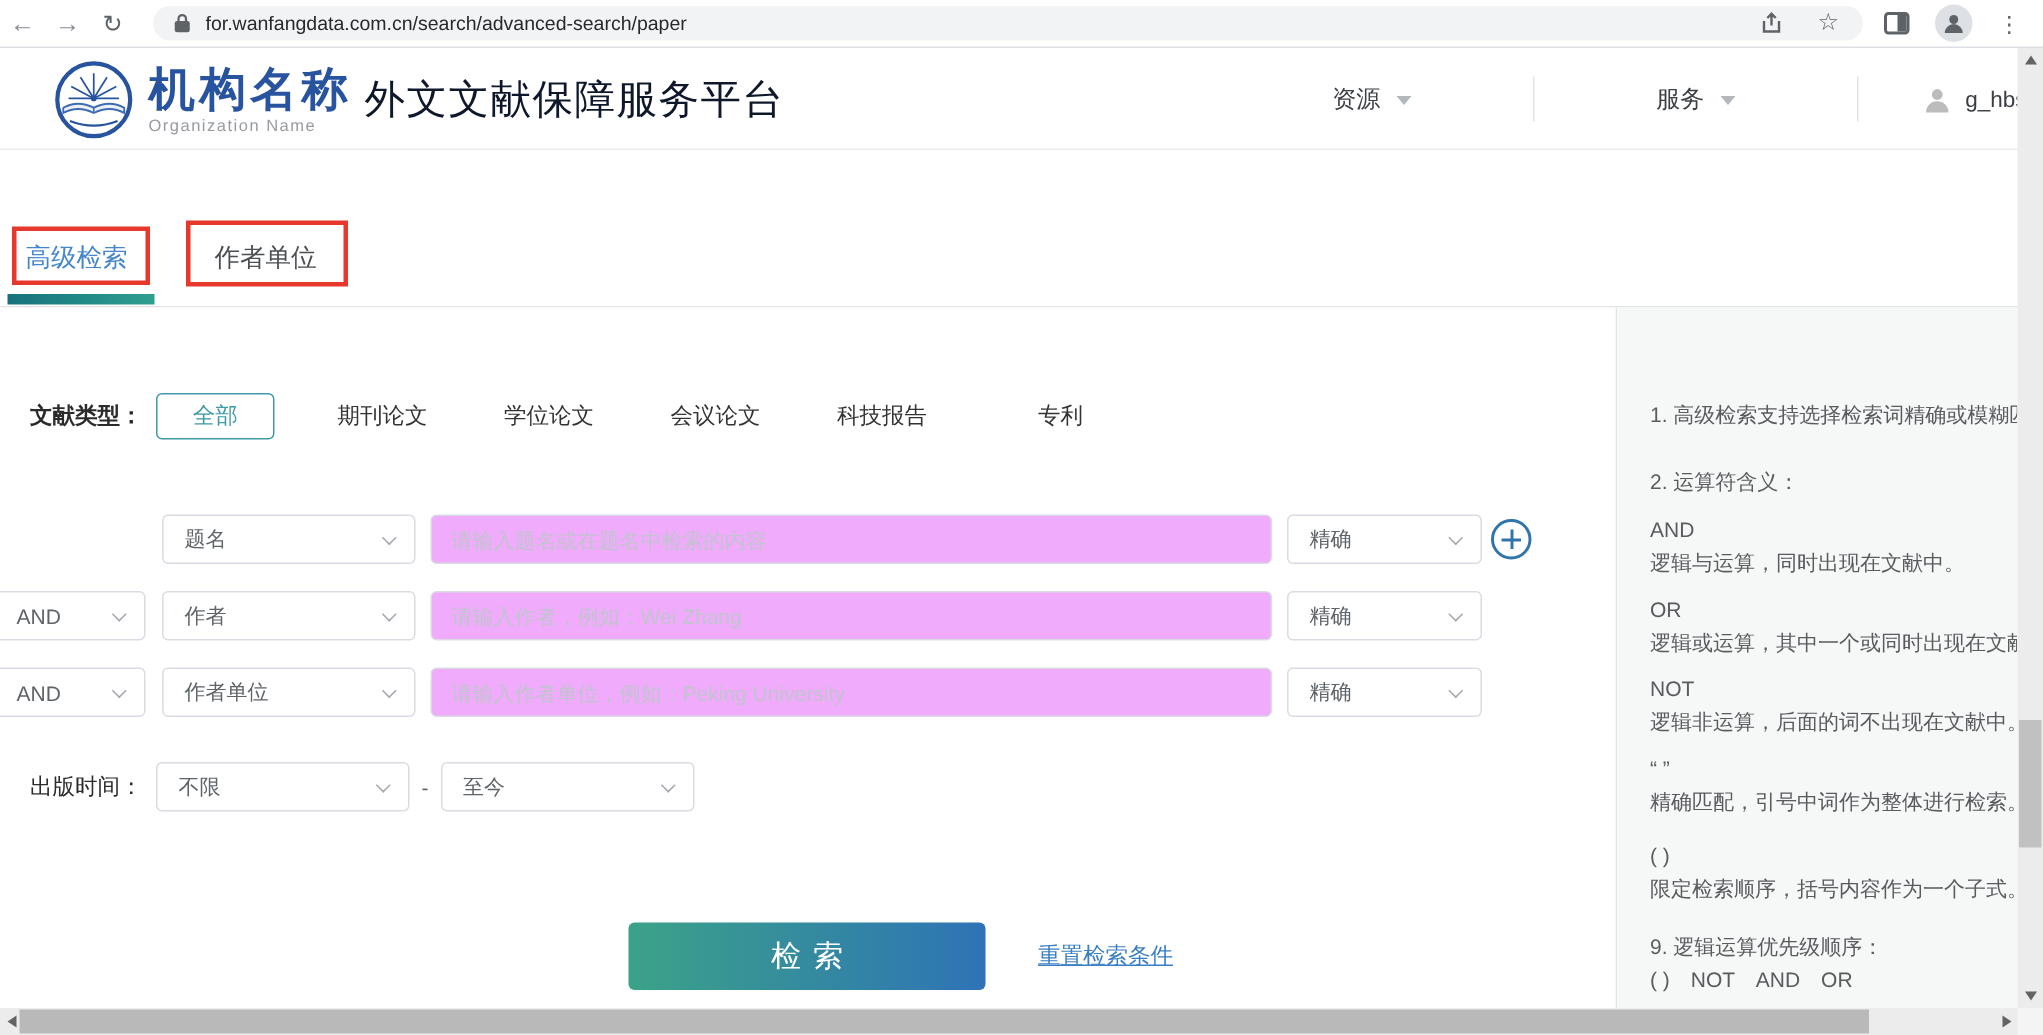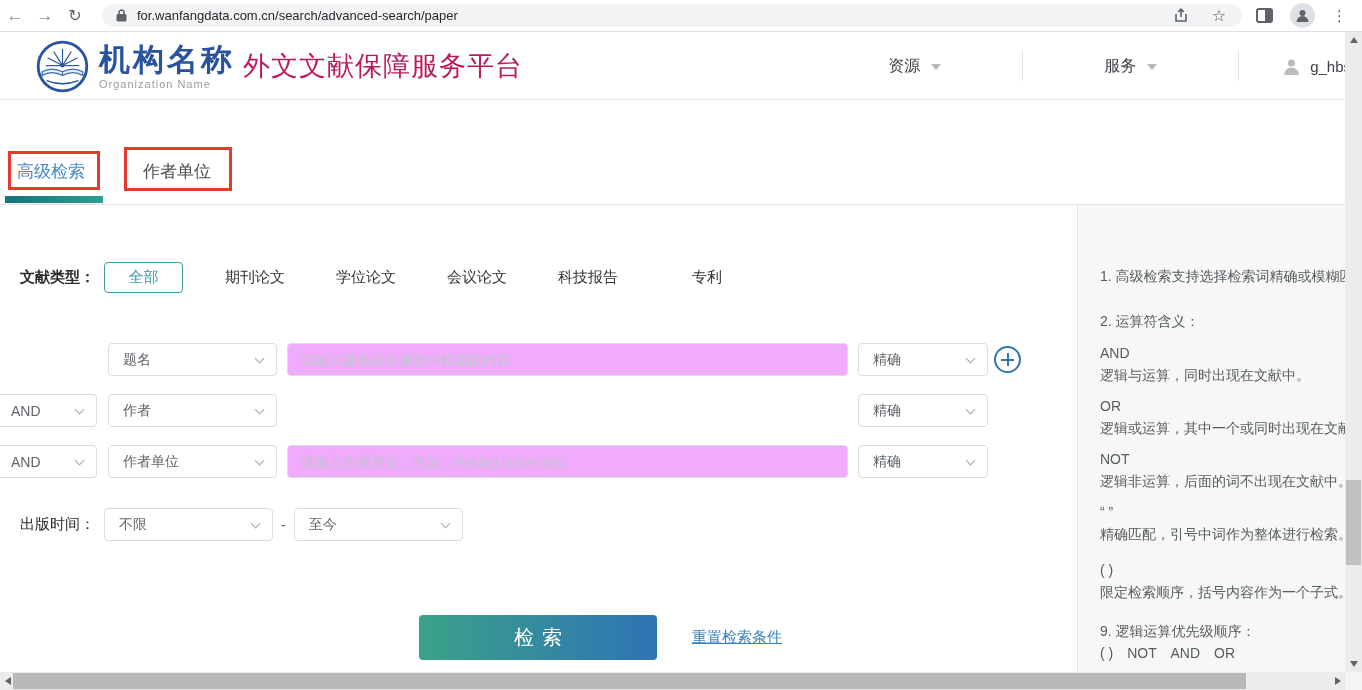--- a/index.html
+++ b/index.html
@@ -28,21 +28,21 @@
   
   .page { position:absolute; top:32px; left:0; width:1345px; height:640px; background:#fff; overflow:hidden; }
 
   
   .site-header { position:relative; width:100%; height:68px; background:#fff; border-bottom:1px solid #ececec; }
   .logo-group { position:absolute; left:36px; top:8px; display:flex; align-items:center; }
   .logo-emblem { width:53px; height:53px; }
   .org-names { margin-left:10px; }
   .org-zh { font-size:31px; font-weight:bold; color:#27539f; letter-spacing:3px; line-height:32px; }
   .org-en { font-size:11px; color:#979ba0; letter-spacing:1px; margin-top:2px; }
-  .platform-title { position:absolute; left:243px; top:16px; font-size:27px; color:#be185d; letter-spacing:1px; }
+  .platform-title { position:absolute; left:243px; top:16px; font-size:27px; color:#0f172a; letter-spacing:1px; }
   .header-right { position:absolute; right:-6px; top:0; height:68px; display:flex; align-items:center;gap:28px; }
   .hnav-item { font-size:16px; color:#3c3f44; display:flex; align-items:center; cursor:pointer; }
   .caret-down { width:0; height:0; border-left:5px solid transparent; border-right:5px solid transparent;
     border-top:6px solid #b3b6ba; margin-left:11px; margin-top:2px; }
   .hdr-divider { width:1px; height:30px; background:#e3e3e3; margin:0 53px; }
   .hdr-divider.second { margin-right:15px; }
   .user-group { display:flex; align-items:center; }
   .username { font-size:15px; color:#3a3d42; margin-left:9px; white-space:nowrap; }
 
   
@@ -247,20 +247,21 @@
 
         <div class="search-row row-1">
           <div class="sel sel-op">
             <span>AND</span>
             <span class="chev"></span>
           </div>
           <div class="sel sel-field">
             <span>作者</span>
             <span class="chev"></span>
           </div>
+          <input class="row-input" placeholder="请输入作者，例如：Wei Zhang" style="">
           <div class="sel sel-match">
             <span>精确</span>
             <span class="chev"></span>
           </div>
         </div>
 
         <div class="search-row row-2">
           <div class="sel sel-op">
             <span>AND</span>
             <span class="chev"></span>

